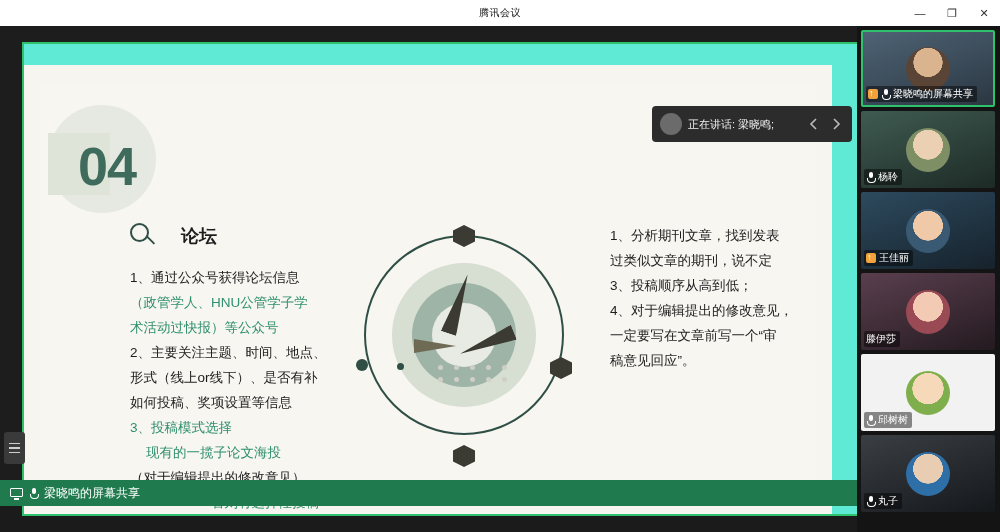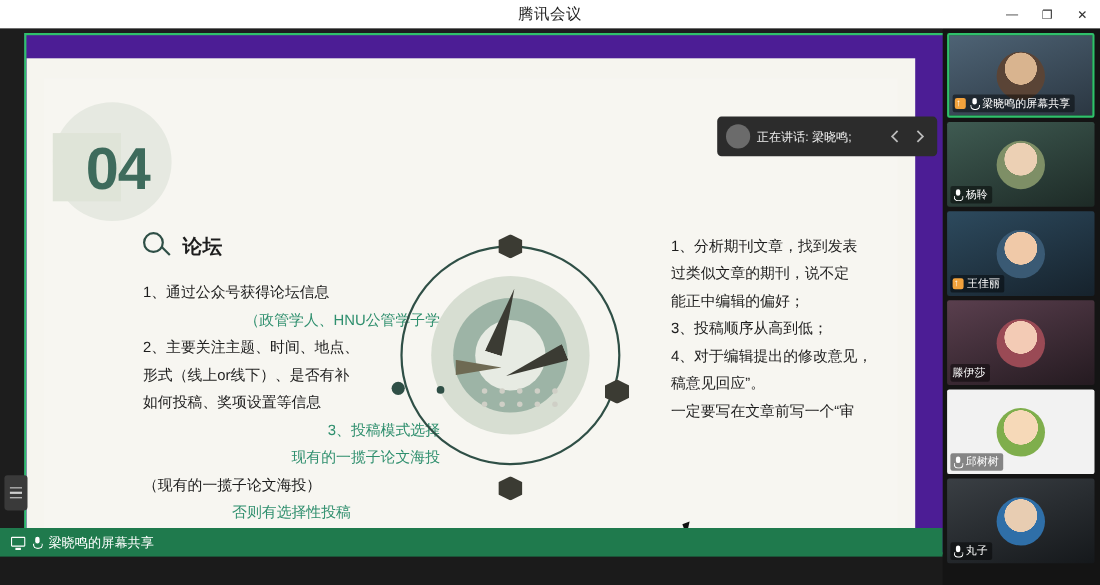--- a/index.html
+++ b/index.html
@@ -16,45 +16,45 @@
   }
 
   
   .titlebar {
     position: absolute; top: 0; left: 0;
     width: 1000px; height: 26px;
     background: #ffffff;
     display: flex; align-items: center; justify-content: center;
   }
   .titlebar .title {
-    font-size: 14px; color: #222; letter-spacing: .5px;
+    font-size: 10px; color: #222; letter-spacing: .5px;
   }
   .win-btns {
     position: absolute; right: 0; top: 0; height: 26px;
     display: flex; align-items: center;
   }
   .win-btn {
     width: 32px; height: 26px;
     display: flex; align-items: center; justify-content: center;
     font-size: 11px; color: #333;
   }
 
   
   .stage {
     position: absolute; top: 26px; left: 0;
     width: 857px; height: 480px;
     background: #1d1d1d;
   }
   .share-frame {
     position: absolute;
-    left: 22px; top: 4px;
+    left: 22px; top: 16px;
     width: 928px; height: 474px;
     border: 2px solid #2fc16b;
     border-top-width: 2px;
-    background: #4c1d95;
+    background: #5eead4;
     overflow: hidden;
   }
   .slide {
     position: absolute;
     left: 0; top: 21px;
     width: 808px; height: 450px;
     background: #f6f5ef;
     overflow: hidden;
   }
   .slide-inner {
@@ -89,29 +89,29 @@
   
   .col { position: absolute; top: 140px; }
   .col-left { left: 90px; width: 270px; }
   .col-right { left: 570px; width: 200px; }
 
   .col-head {
     display: flex; align-items: center; gap: 10px;
     margin-bottom: 16px;
   }
   .col-head .hd-text {
-    font-size: 18px; font-weight: bold; color: #1d1d1d;
+    font-size: 18px; font-weight: bold; color: #1d1d1d; margin-left: 15px;
   }
   .col-right .col-head { justify-content: flex-end; }
 
   .body-line {
     font-size: 13.5px; line-height: 25px; color: #1d1d1d;
     white-space: pre;
   }
-  .hl-green { color: #2f8f6e; text-align: right; }
+  .hl-green { color: #2f8f6e; }
   .center { text-align: center; }
   .indent1 { padding-left: 16px; }
 
   
   .clock-wrap {
     position: absolute; left: 300px; top: 140px;
     width: 248px; height: 270px;
   }
   .ring-outer {
     position: absolute; left: 24px; top: 12px;
@@ -347,26 +347,27 @@
           <div class="col col-left">
             <div class="col-head">
               <span class="mag">
                 <span class="lens"></span>
                   <span class="handle"></span>
               </span>
               <span class="hd-text">论坛</span>
             </div>
             <div class="body-line">1、通过公众号获得论坛信息</div>
             <div class="body-line hl-green">（政管学人、HNU公管学子学</div>
+            <div class="body-line hl-green">术活动过快报）等公众号</div>
             <div class="body-line">2、主要关注主题、时间、地点、</div>
             <div class="body-line">形式（线上or线下）、是否有补</div>
             <div class="body-line">如何投稿、奖项设置等信息</div>
             <div class="body-line hl-green">3、投稿模式选择</div>
             <div class="body-line indent1 hl-green">现有的一揽子论文海投</div>
-            <div class="body-line">（现有的一揽子论文海投）</div>
+            <div class="body-line">（对于编辑提出的修改意见）</div>
             <div class="body-line center hl-green">否则有选择性投稿</div>
 
           </div>
 
           <div class="clock-wrap">
             <div class="ring-outer"></div>
             <div class="ring-mid"></div>
             <div class="ring-in"></div>
             <div class="ring-core"></div>
             <div class="hex top"></div>
@@ -387,25 +388,24 @@
             <i style="left:0;top:12px"></i>
               <i style="left:16px;top:12px"></i>
               <i style="left:32px;top:12px"></i>
               <i style="left:48px;top:12px"></i>
               <i style="left:64px;top:12px"></i>
           </div>
 
           <div class="col col-right">
             <div class="body-line">1、分析期刊文章，找到发表</div>
             <div class="body-line">过类似文章的期刊，说不定</div>
-            <div class="body-line">能正中编辑的偏好；</div>
             <div class="body-line">3、投稿顺序从高到低；</div>
             <div class="body-line">4、对于编辑提出的修改意见，</div>
+            <div class="body-line">一定要写在文章前写一个“审</div>
             <div class="body-line">稿意见回应”。</div>
-            <div class="body-line">一定要写在文章前写一个“审</div>
           </div>
 
           <div class="cursor"></div>
         </div>
       </div>
     </div>
 
     <div class="side-handle">
       <i></i>
         <i></i>

